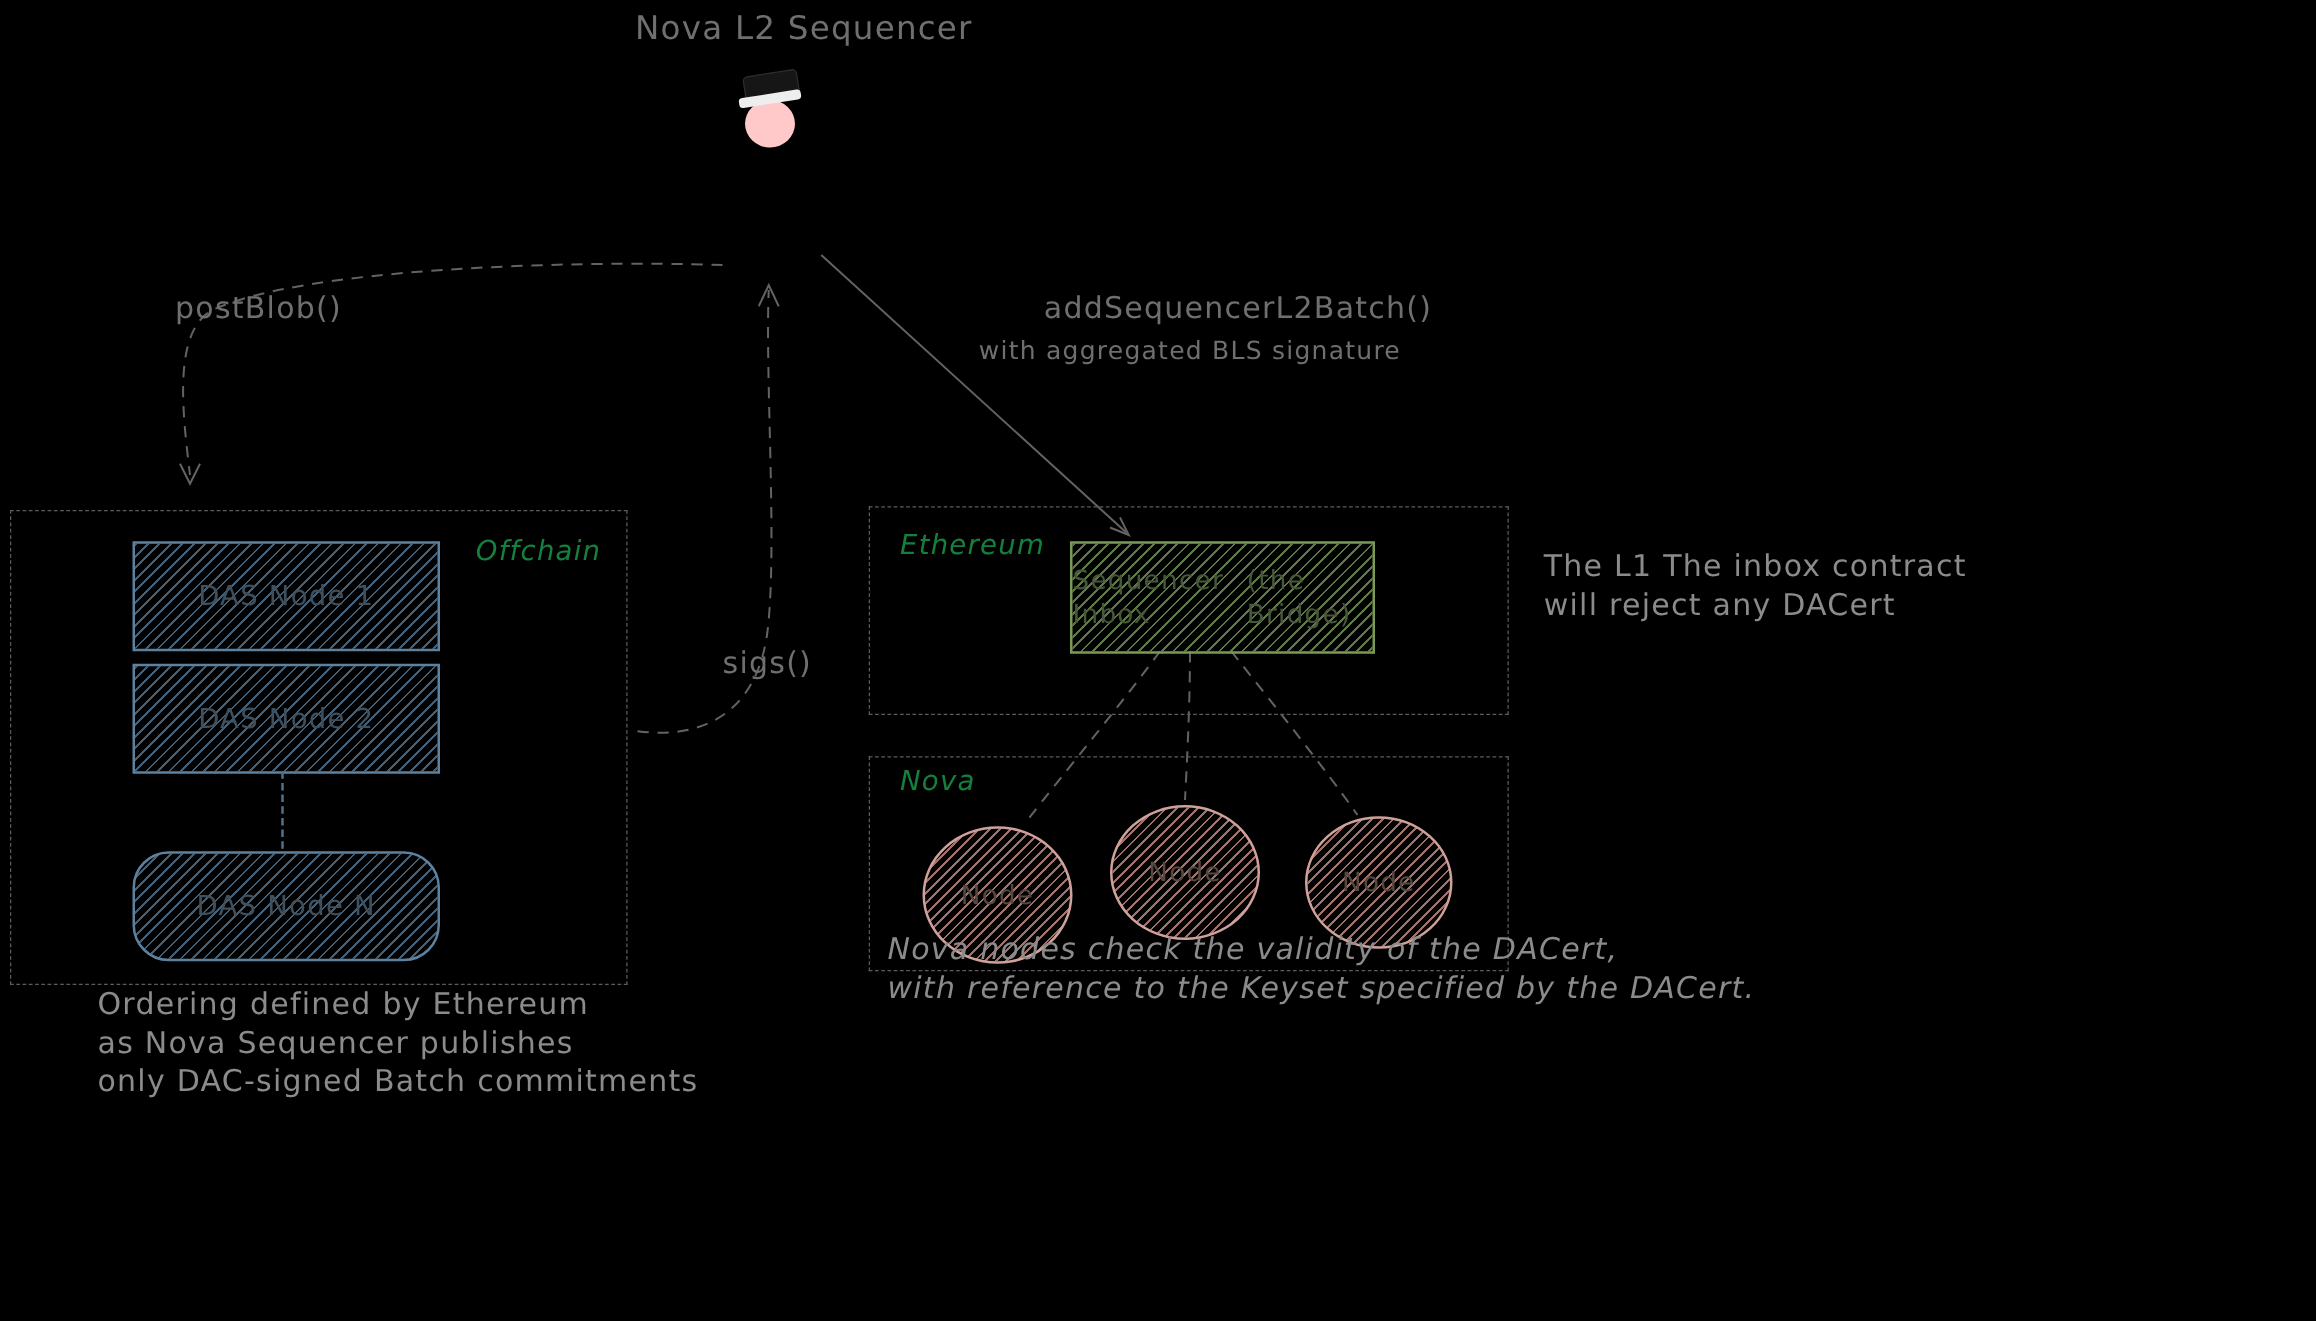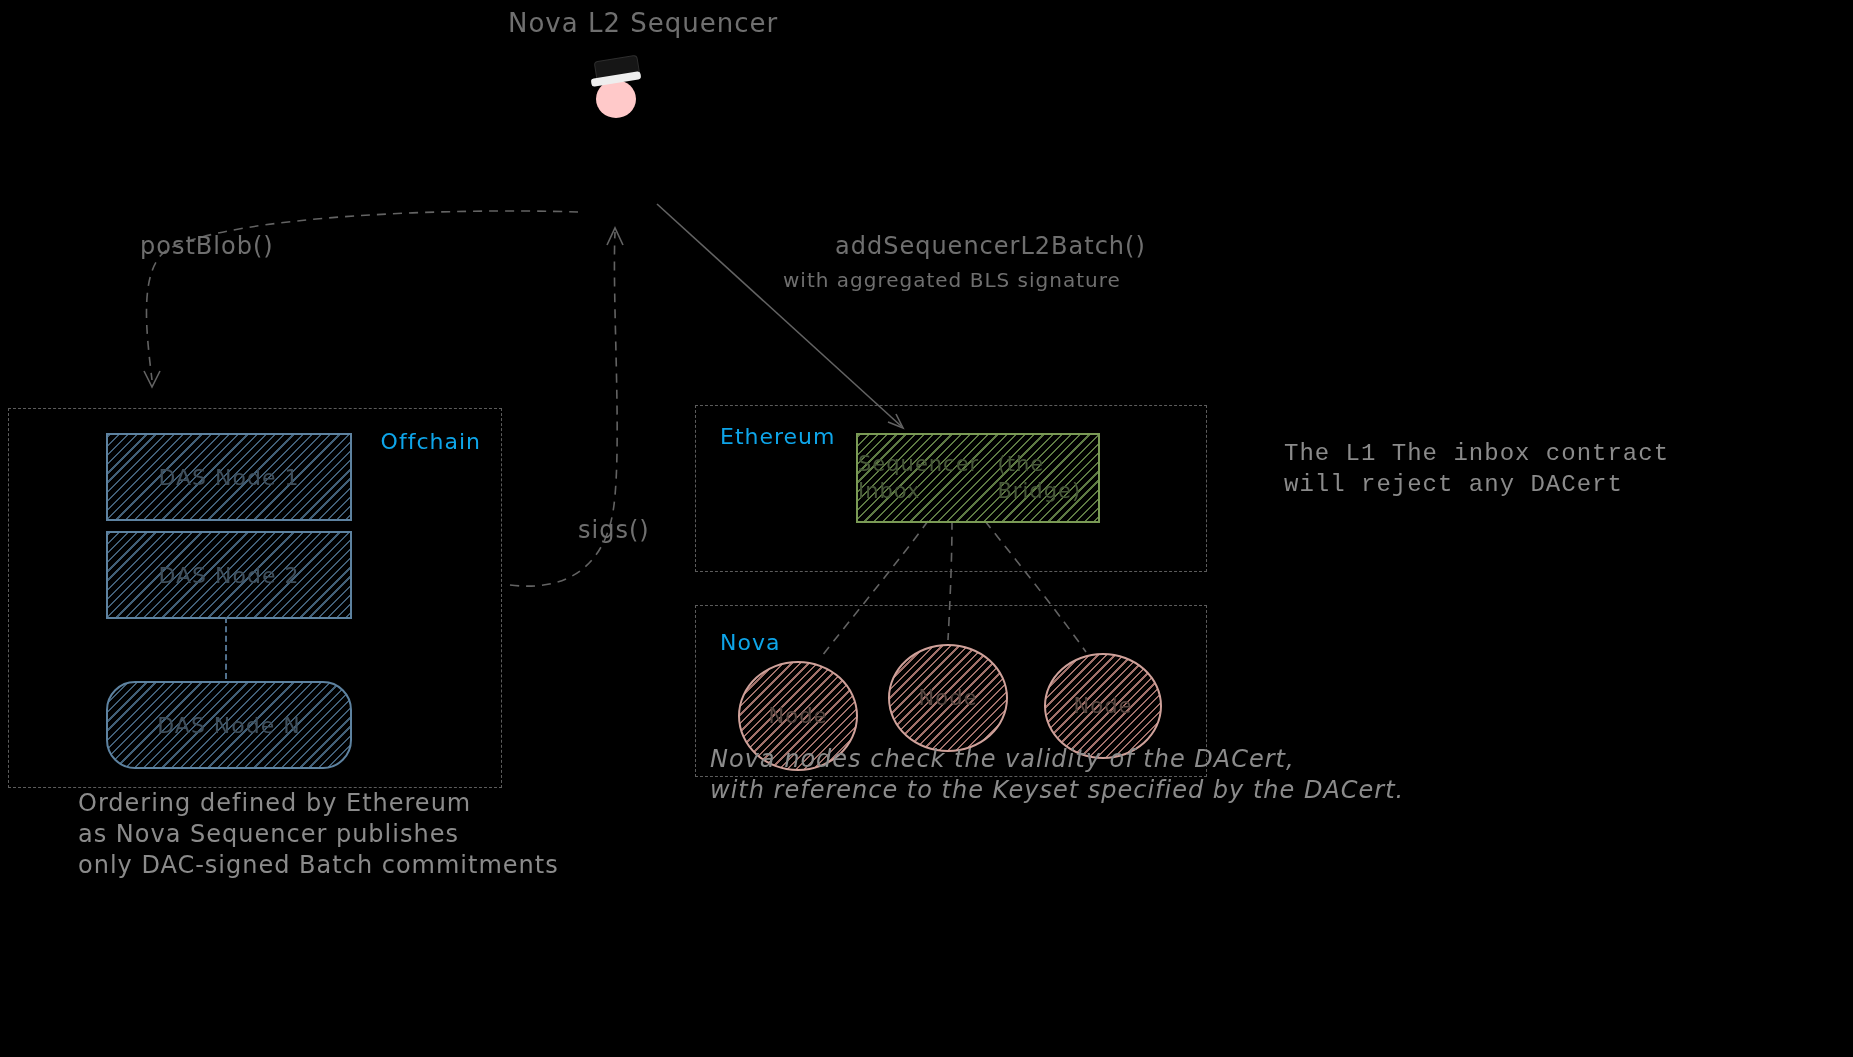--- a/index.html
+++ b/index.html
@@ -3,21 +3,21 @@
 <meta charset="utf-8">
 <style>
   html,body{margin:0;padding:0;background:#000;}
   #canvas{
     position:relative;width:1828px;height:1057px;background:#000;
     font-family:"DejaVu Sans",sans-serif;overflow:hidden;
   }
   .txt{position:absolute;color:#6f6f6f;letter-spacing:1px;white-space:nowrap;}
   .note{position:absolute;color:#8b8b8b;font-size:24px;line-height:31px;letter-spacing:1px;white-space:nowrap;}
   .group{position:absolute;border:1.6px dashed #5c5c5c;}
-  .group-label{position:absolute;color:#0ea5e9;font-size:22px;letter-spacing:1px;}
+  .group-label{position:absolute;color:#15803d;font-size:22px;letter-spacing:1px;font-style:italic;}
   .das-box{
     position:absolute;left:97px;width:242px;height:84px;
     border:2px solid #5d82a0;
     background:repeating-linear-gradient(135deg,rgba(77,112,140,.85) 0 1.6px,transparent 1.6px 6.5px);
     display:flex;align-items:center;justify-content:center;
     color:#3f4f5c;font-size:22px;letter-spacing:1px;
   }
   .inbox-box{
     position:absolute;left:160px;top:27px;width:240px;height:86px;
     border:2px solid #7a9a55;
@@ -100,27 +100,27 @@
   </div>
 
   <div class="group" style="left:695px;top:405px;width:510px;height:165px;">
     <div class="group-label" style="left:24px;top:18px;">Ethereum</div>
     <div class="inbox-box">
       <span>Sequencer Inbox</span>
       <span>(the Bridge)</span>
     </div>
   </div>
 
-  <div class="note" style="left:1284px;top:438px;font-family:Liberation Mono, monospace;">
+  <div class="note" style="left:1235px;top:438px;">
     <div>The L1 The inbox contract</div>
     <div>will reject any DACert</div>
   </div>
 
   <div class="group" style="left:695px;top:605px;width:510px;height:170px;">
-    <div class="group-label" style="left:24px;top:24px;">Nova</div>
+    <div class="group-label" style="left:24px;top:7px;">Nova</div>
     <div class="node-ellipse" style="left:42px;top:55px;width:116px;height:106px;">
       <span>Node</span>
     </div>
     <div class="node-ellipse" style="left:192px;top:38px;width:116px;height:104px;">
       <span>Node</span>
     </div>
     <div class="node-ellipse" style="left:348px;top:47px;width:114px;height:102px;">
       <span>Node</span>
     </div>
   </div>

